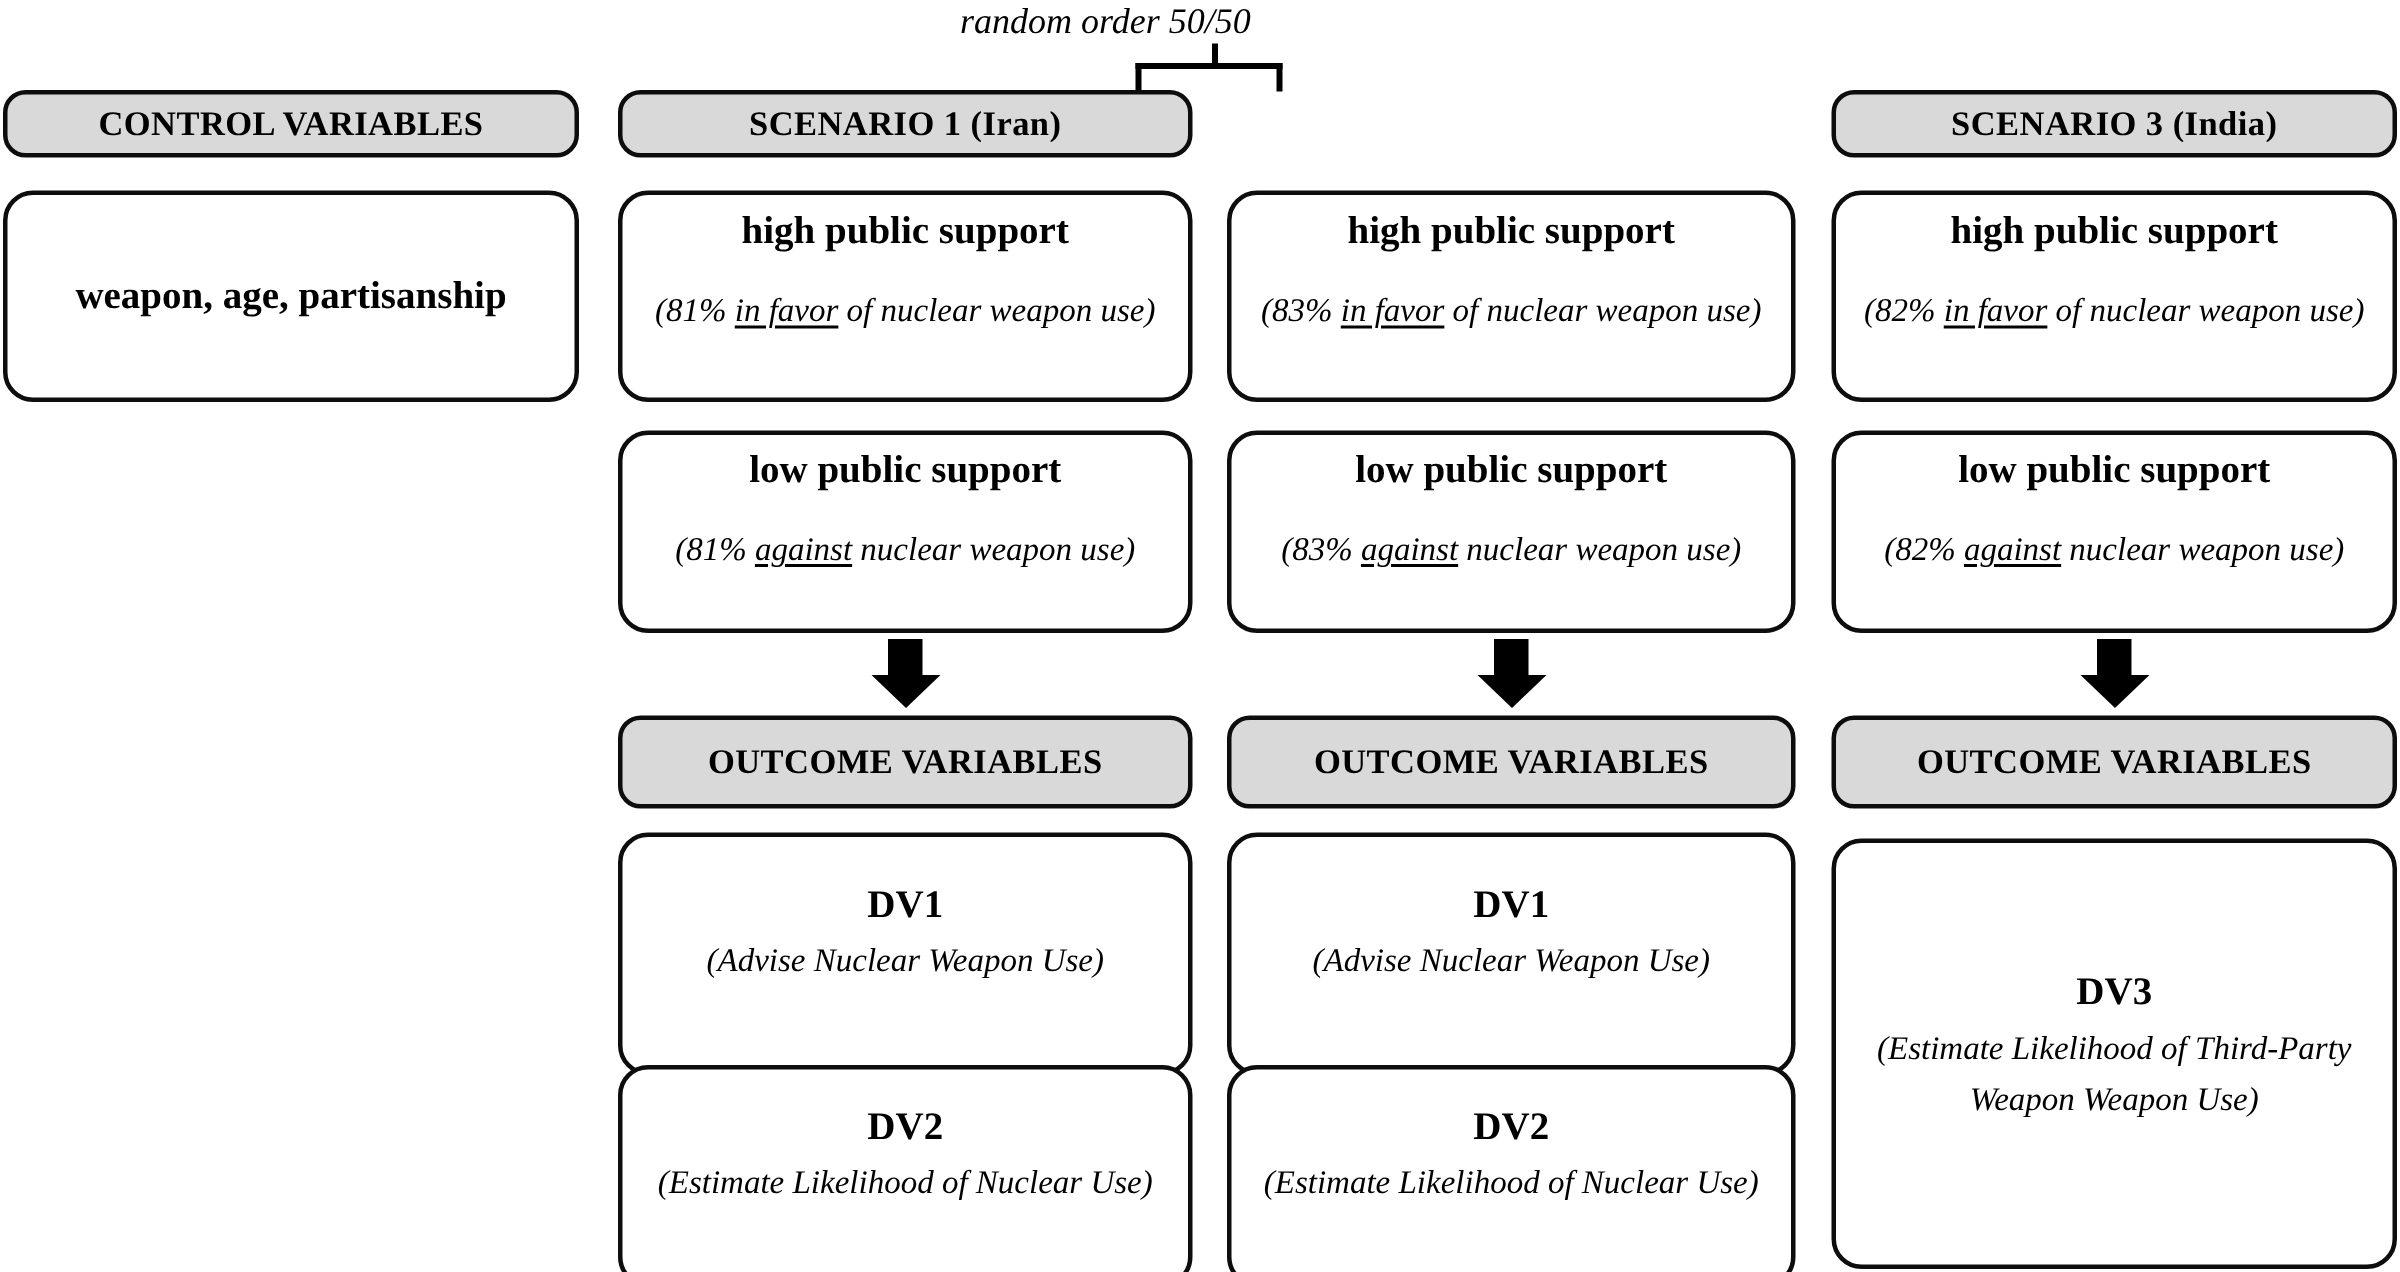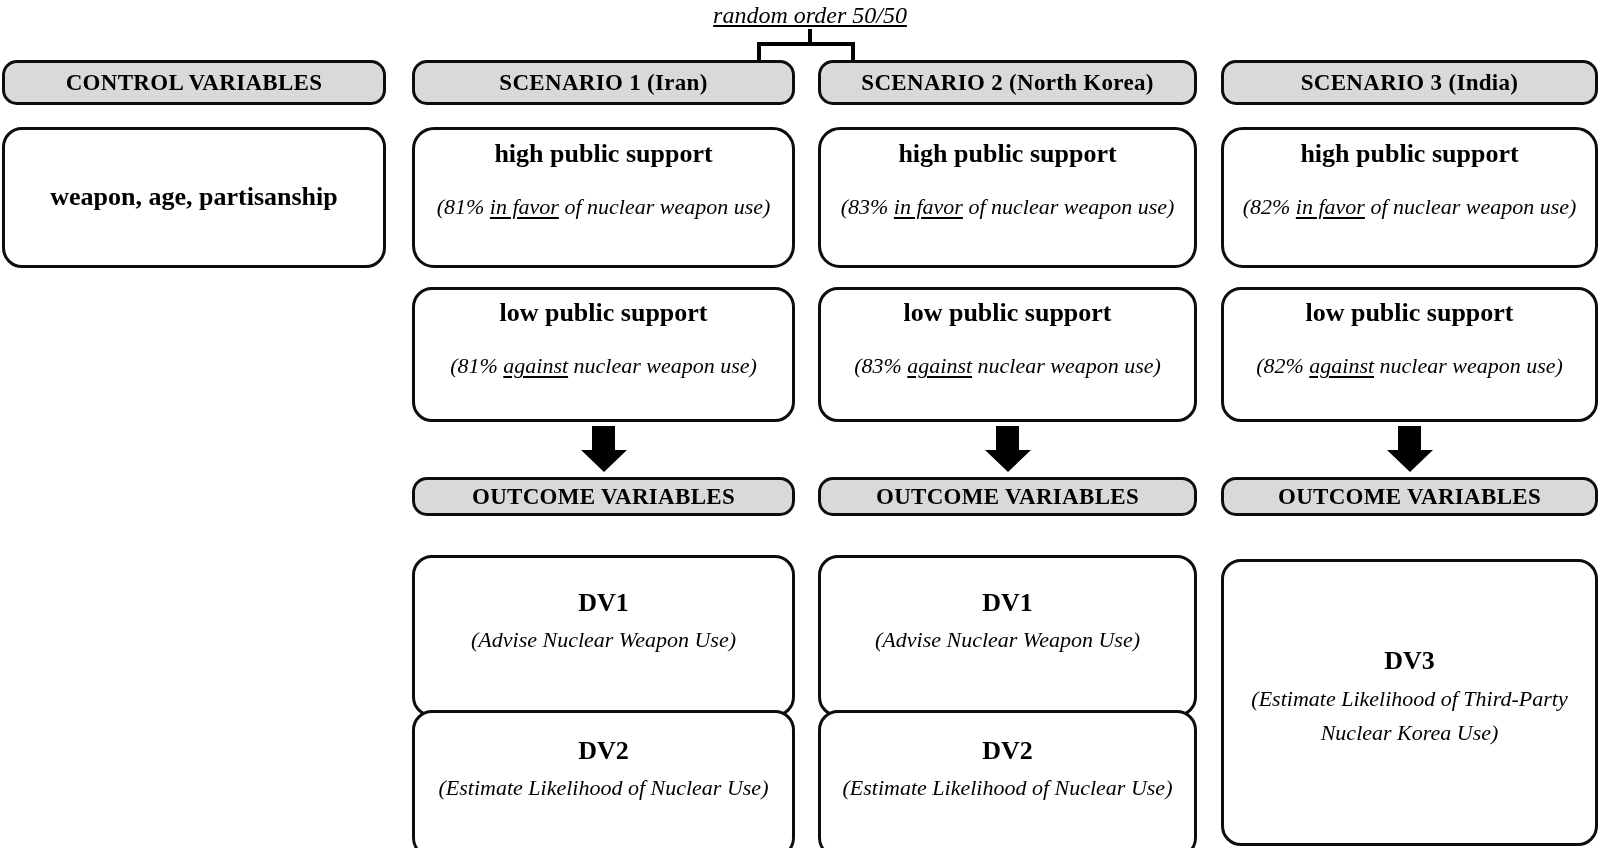--- a/index.html
+++ b/index.html
@@ -17,30 +17,30 @@
   #col-s3{left:1221px;width:377px;}
 
   
   .hdr{
     position:absolute;left:0;right:0;top:60px;height:45px;
     box-sizing:border-box;background:var(--header-bg,#d9d9d9);
     border:3.5px solid #0d0d0d;border-radius:15px;
     display:flex;align-items:center;justify-content:center;
     font-weight:bold;font-size:23px;letter-spacing:.3px;white-space:nowrap;
   }
-  .hdr.outcome{top:477px;height:39px;}
+  .hdr.outcome{top:477px;height:62px;}
 
   
   .box{
     position:absolute;left:0;right:0;box-sizing:border-box;
     background:#fff;border:3.5px solid #0d0d0d;border-radius:20px;
     display:flex;flex-direction:column;align-items:center;justify-content:center;
     text-align:center;padding:0 6px;
   }
-  .box.high{top:127px;height:141px;padding-bottom:34px;border-radius:22px;}
+  .box.high{top:127px;height:141px;padding-bottom:34px;}
   .box.low{top:287px;height:135px;padding-bottom:30px;}
   .box.dv1{top:555px;height:162px;padding-bottom:28px;}
   .box.dv2{top:710px;height:148px;padding-bottom:28px;}
   .box.dv3{top:559px;height:287px;padding-bottom:10px;}
   .box.ctrl{top:127px;height:141px;}
 
   .title{font-weight:bold;font-size:26px;line-height:1.25;}
   .detail{font-style:italic;font-size:22px;line-height:1.5;margin-top:20px;}
   .detail .ul{text-decoration:underline;text-decoration-thickness:2px;text-underline-offset:3px;}
   .dv-name{font-weight:bold;font-size:26px;line-height:1.25;}
@@ -48,22 +48,22 @@
 
   
   .arrow{position:absolute;left:50%;top:426px;transform:translateX(-50%);
          display:flex;flex-direction:column;align-items:center;}
   .arrow .stem{width:23px;height:24px;background:#000;}
   .arrow .head{width:0;height:0;border-left:23px solid transparent;
                border-right:23px solid transparent;border-top:22px solid #000;}
 
   
   .rand-label{
-    position:absolute;left:640px;width:340px;top:2px;text-align:center;
-    font-style:italic;font-size:24px;text-decoration:underline;
+    position:absolute;left:640px;width:340px;top:2px;
+    font-style:italic;font-size:24px;
   }
   .bracket-stem{position:absolute;left:808px;top:29px;width:4px;height:14px;background:#000;}
   .bracket{
     position:absolute;left:757px;top:42px;width:98px;height:19px;box-sizing:border-box;
     border-top:4px solid #000;border-left:4px solid #000;border-right:4px solid #000;
   }
 </style>
 </head>
 <body>
 
@@ -99,21 +99,20 @@
       <div class="dv-name">DV1</div>
       <div class="dv-desc">(Advise Nuclear Weapon Use)</div>
     </div>
     <div class="box dv2">
       <div class="dv-name">DV2</div>
       <div class="dv-desc">(Estimate Likelihood of Nuclear Use)</div>
     </div>
   </div>
 
   <div class="col" id="col-s2">
-    <div class="hdr">SCENARIO 2 (North Korea)</div>
     <div class="box high">
       <div class="title">high public support</div>
       <div class="detail"><span>(83% </span><span class="ul">in favor</span><span> of nuclear weapon use)</span></div>
     </div>
     <div class="box low">
       <div class="title">low public support</div>
       <div class="detail"><span>(83% </span><span class="ul">against</span><span> nuclear weapon use)</span></div>
     </div>
     <div class="arrow">
       <div class="stem"></div>
@@ -140,17 +139,17 @@
       <div class="title">low public support</div>
       <div class="detail"><span>(82% </span><span class="ul">against</span><span> nuclear weapon use)</span></div>
     </div>
     <div class="arrow">
       <div class="stem"></div>
       <div class="head"></div>
     </div>
     <div class="hdr outcome">OUTCOME VARIABLES</div>
     <div class="box dv3">
       <div class="dv-name">DV3</div>
-      <div class="dv-desc">(Estimate Likelihood of Third-Party Nuclear Korea Use)</div>
+      <div class="dv-desc">(Estimate Likelihood of Third-Party Weapon Weapon Use)</div>
     </div>
   </div>
 
 </div>
 
 </body></html>

